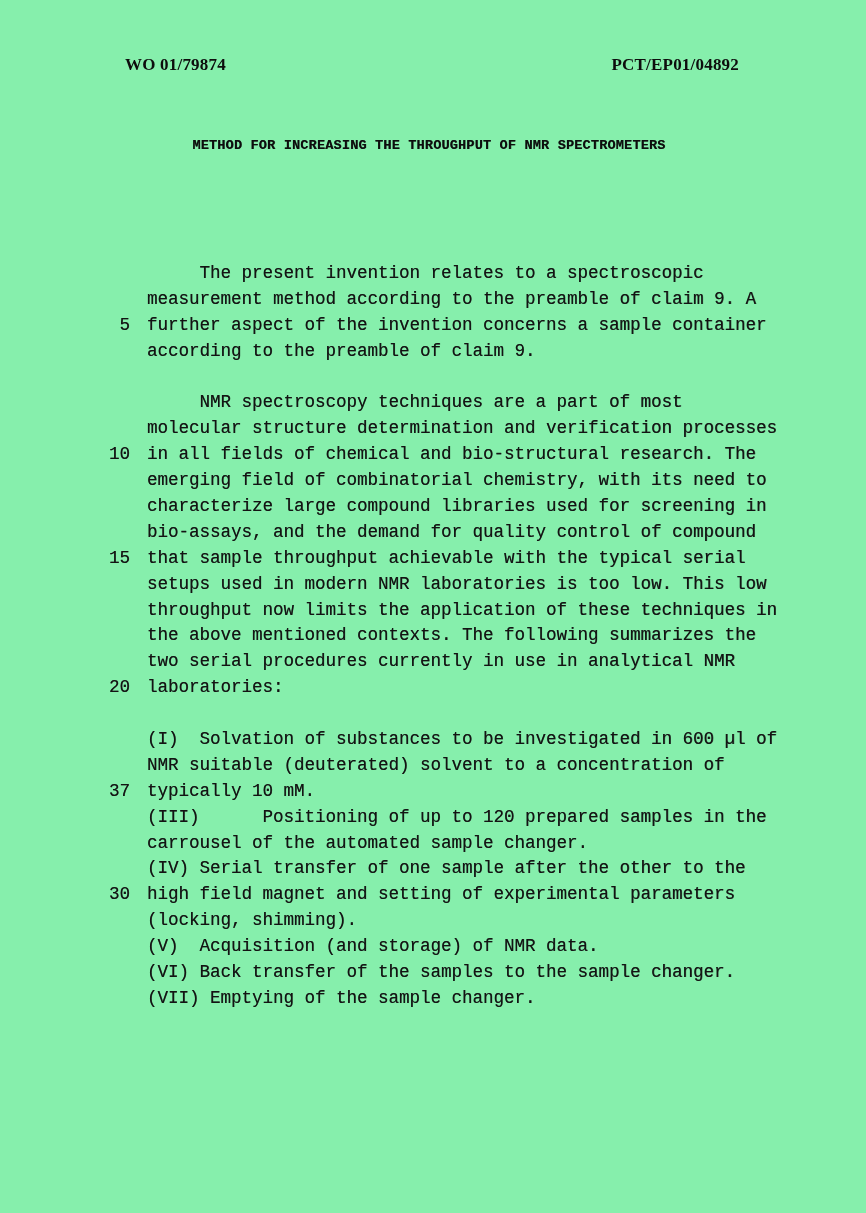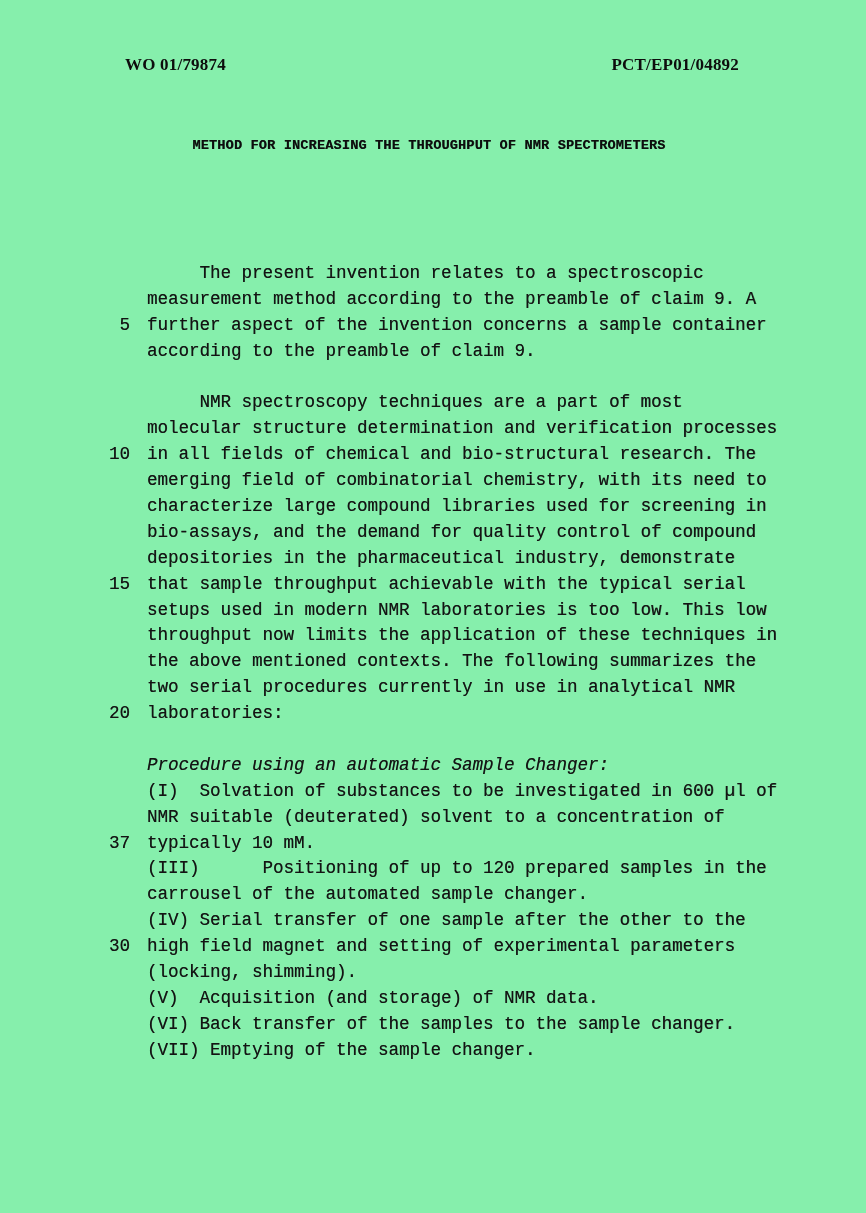--- a/index.html
+++ b/index.html
@@ -125,24 +125,20 @@
     </div>
       <div class="line">
       <span class="ln"></span>
       <span class="lt">characterize large compound libraries used for screening in</span>
     </div>
       <div class="line">
       <span class="ln"></span>
       <span class="lt">bio-assays, and the demand for quality control of compound</span>
     </div>
       <div class="line">
-      <span class="ln"></span>
-      <span class="lt">depositories in the pharmaceutical industry, demonstrate</span>
-    </div>
-      <div class="line">
       <span class="ln">15</span>
       <span class="lt">that sample throughput achievable with the typical serial</span>
     </div>
       <div class="line">
       <span class="ln"></span>
       <span class="lt">setups used in modern NMR laboratories is too low. This low</span>
     </div>
       <div class="line">
       <span class="ln"></span>
       <span class="lt">throughput now limits the application of these techniques in</span>
@@ -156,24 +152,20 @@
       <span class="lt">two serial procedures currently in use in analytical NMR</span>
     </div>
       <div class="line">
       <span class="ln">20</span>
       <span class="lt">laboratories:</span>
     </div>
       <div class="line">
       <span class="ln"></span>
       <span class="lt"></span>
     </div>
-      <div class="line italic">
-      <span class="ln"></span>
-      <span class="lt">Procedure using an automatic Sample Changer:</span>
-    </div>
       <div class="line">
       <span class="ln"></span>
       <span class="lt">(I)  Solvation of substances to be investigated in 600 µl of</span>
     </div>
       <div class="line">
       <span class="ln"></span>
       <span class="lt">NMR suitable (deuterated) solvent to a concentration of</span>
     </div>
       <div class="line">
       <span class="ln">37</span>

